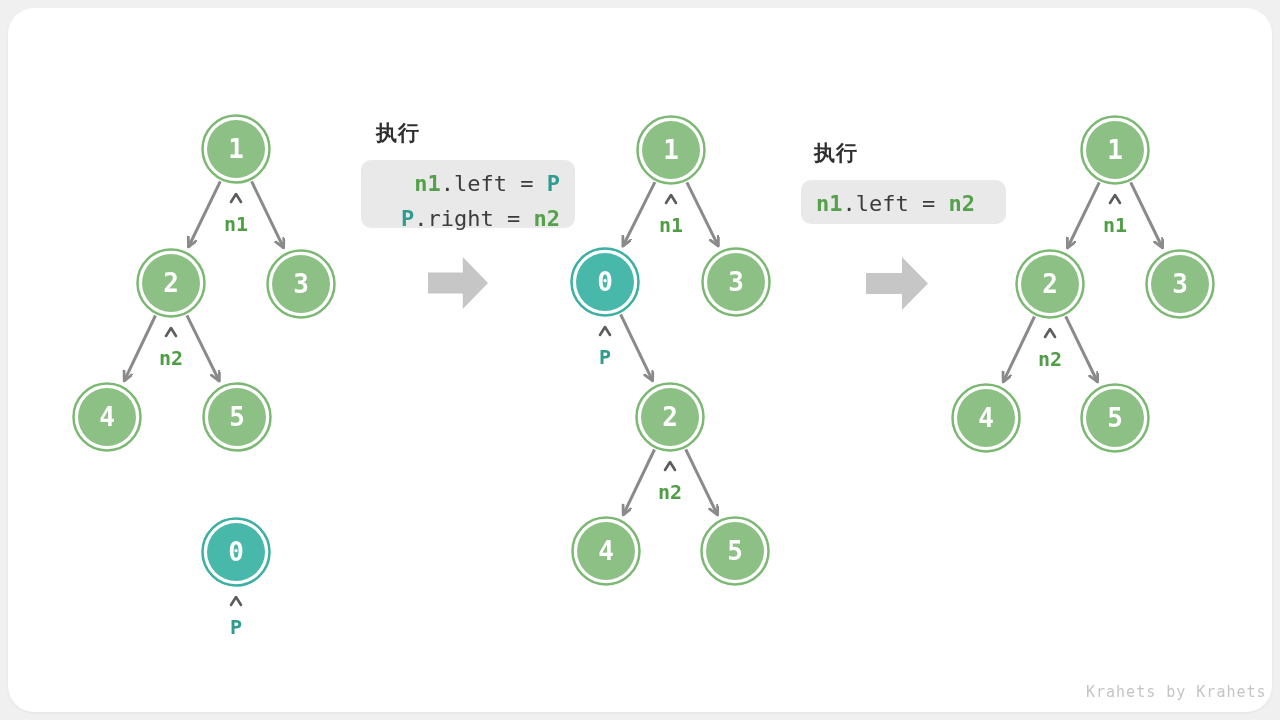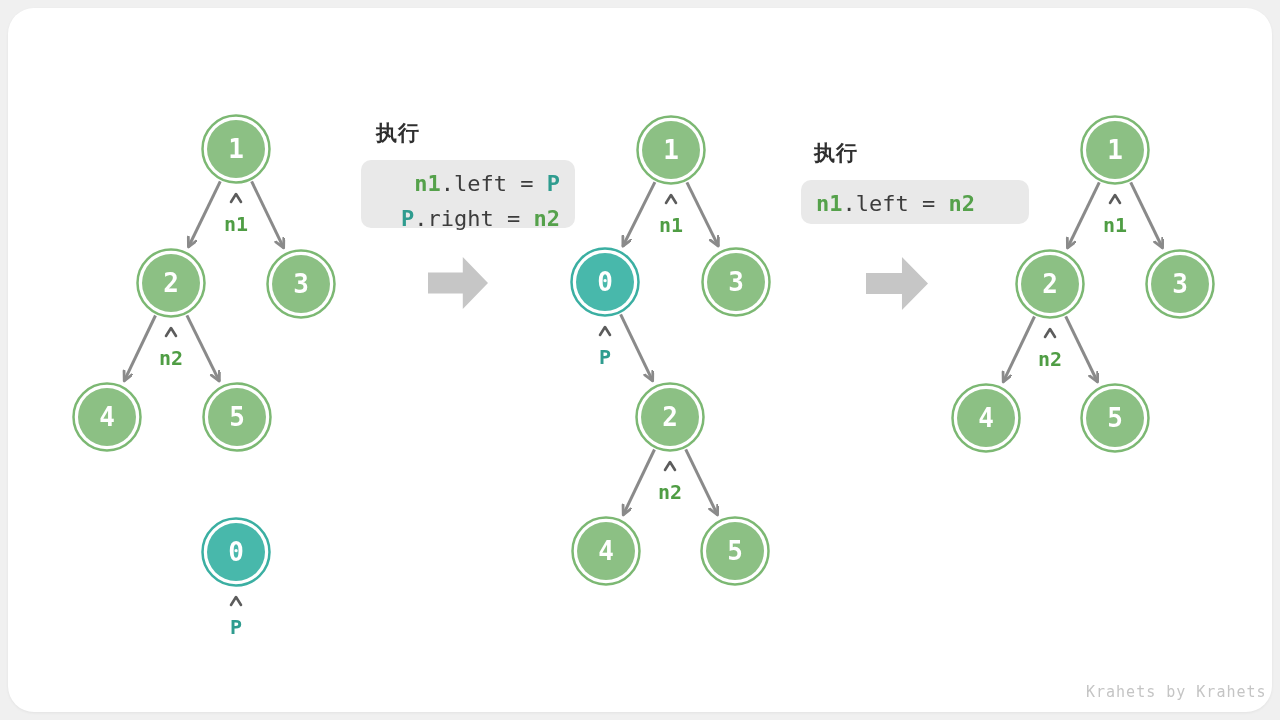--- a/index.html
+++ b/index.html
@@ -196,17 +196,17 @@
             <text x="1042" y="358" text-anchor="middle" fill="#4f9d44" font-size="20" font-weight="bold" font-family="&quot;DejaVu Sans Mono&quot;, monospace">n2</text>
           </g>
         </g>
         <polygon points="420,264.6 454.8,264.6 454.8,249 480,275 454.8,301 454.8,285.4 420,285.4" fill="#c6c6c6"></polygon>
         <polygon points="858,264.9 893.96,264.9 893.96,249 920,275.5 893.96,302 893.96,286.1 858,286.1" fill="#c6c6c6"></polygon>
       </svg>
     <div id="overlays">
         <div class="exec-title" style="left: 368px; top: 99px;">执行</div>
         <div class="code-block" style="left: 353px; top: 140px; width: 214px; height: 68px; text-align: right;"><div class="code-line"><span class="tok-green">n1</span><span class="tok-plain">.left = </span><span class="tok-teal">P</span></div><div class="code-line"><span class="tok-teal">P</span><span class="tok-plain">.right = </span><span class="tok-green">n2</span></div></div>
         <div class="exec-title" style="left: 806px; top: 119px;">执行</div>
-        <div class="code-block" style="left: 793px; top: 160px; width: 228px; height: 44px;"><div class="code-line"><span class="tok-green">n1</span><span class="tok-plain">.left = </span><span class="tok-green">n2</span></div></div>
+        <div class="code-block" style="left: 793px; top: 160px; width: 205px; height: 44px;"><div class="code-line"><span class="tok-green">n1</span><span class="tok-plain">.left = </span><span class="tok-green">n2</span></div></div>
       </div>
     <div class="watermark">Krahets by Krahets</div>
   </div>
 </div>
 
 </body></html>

